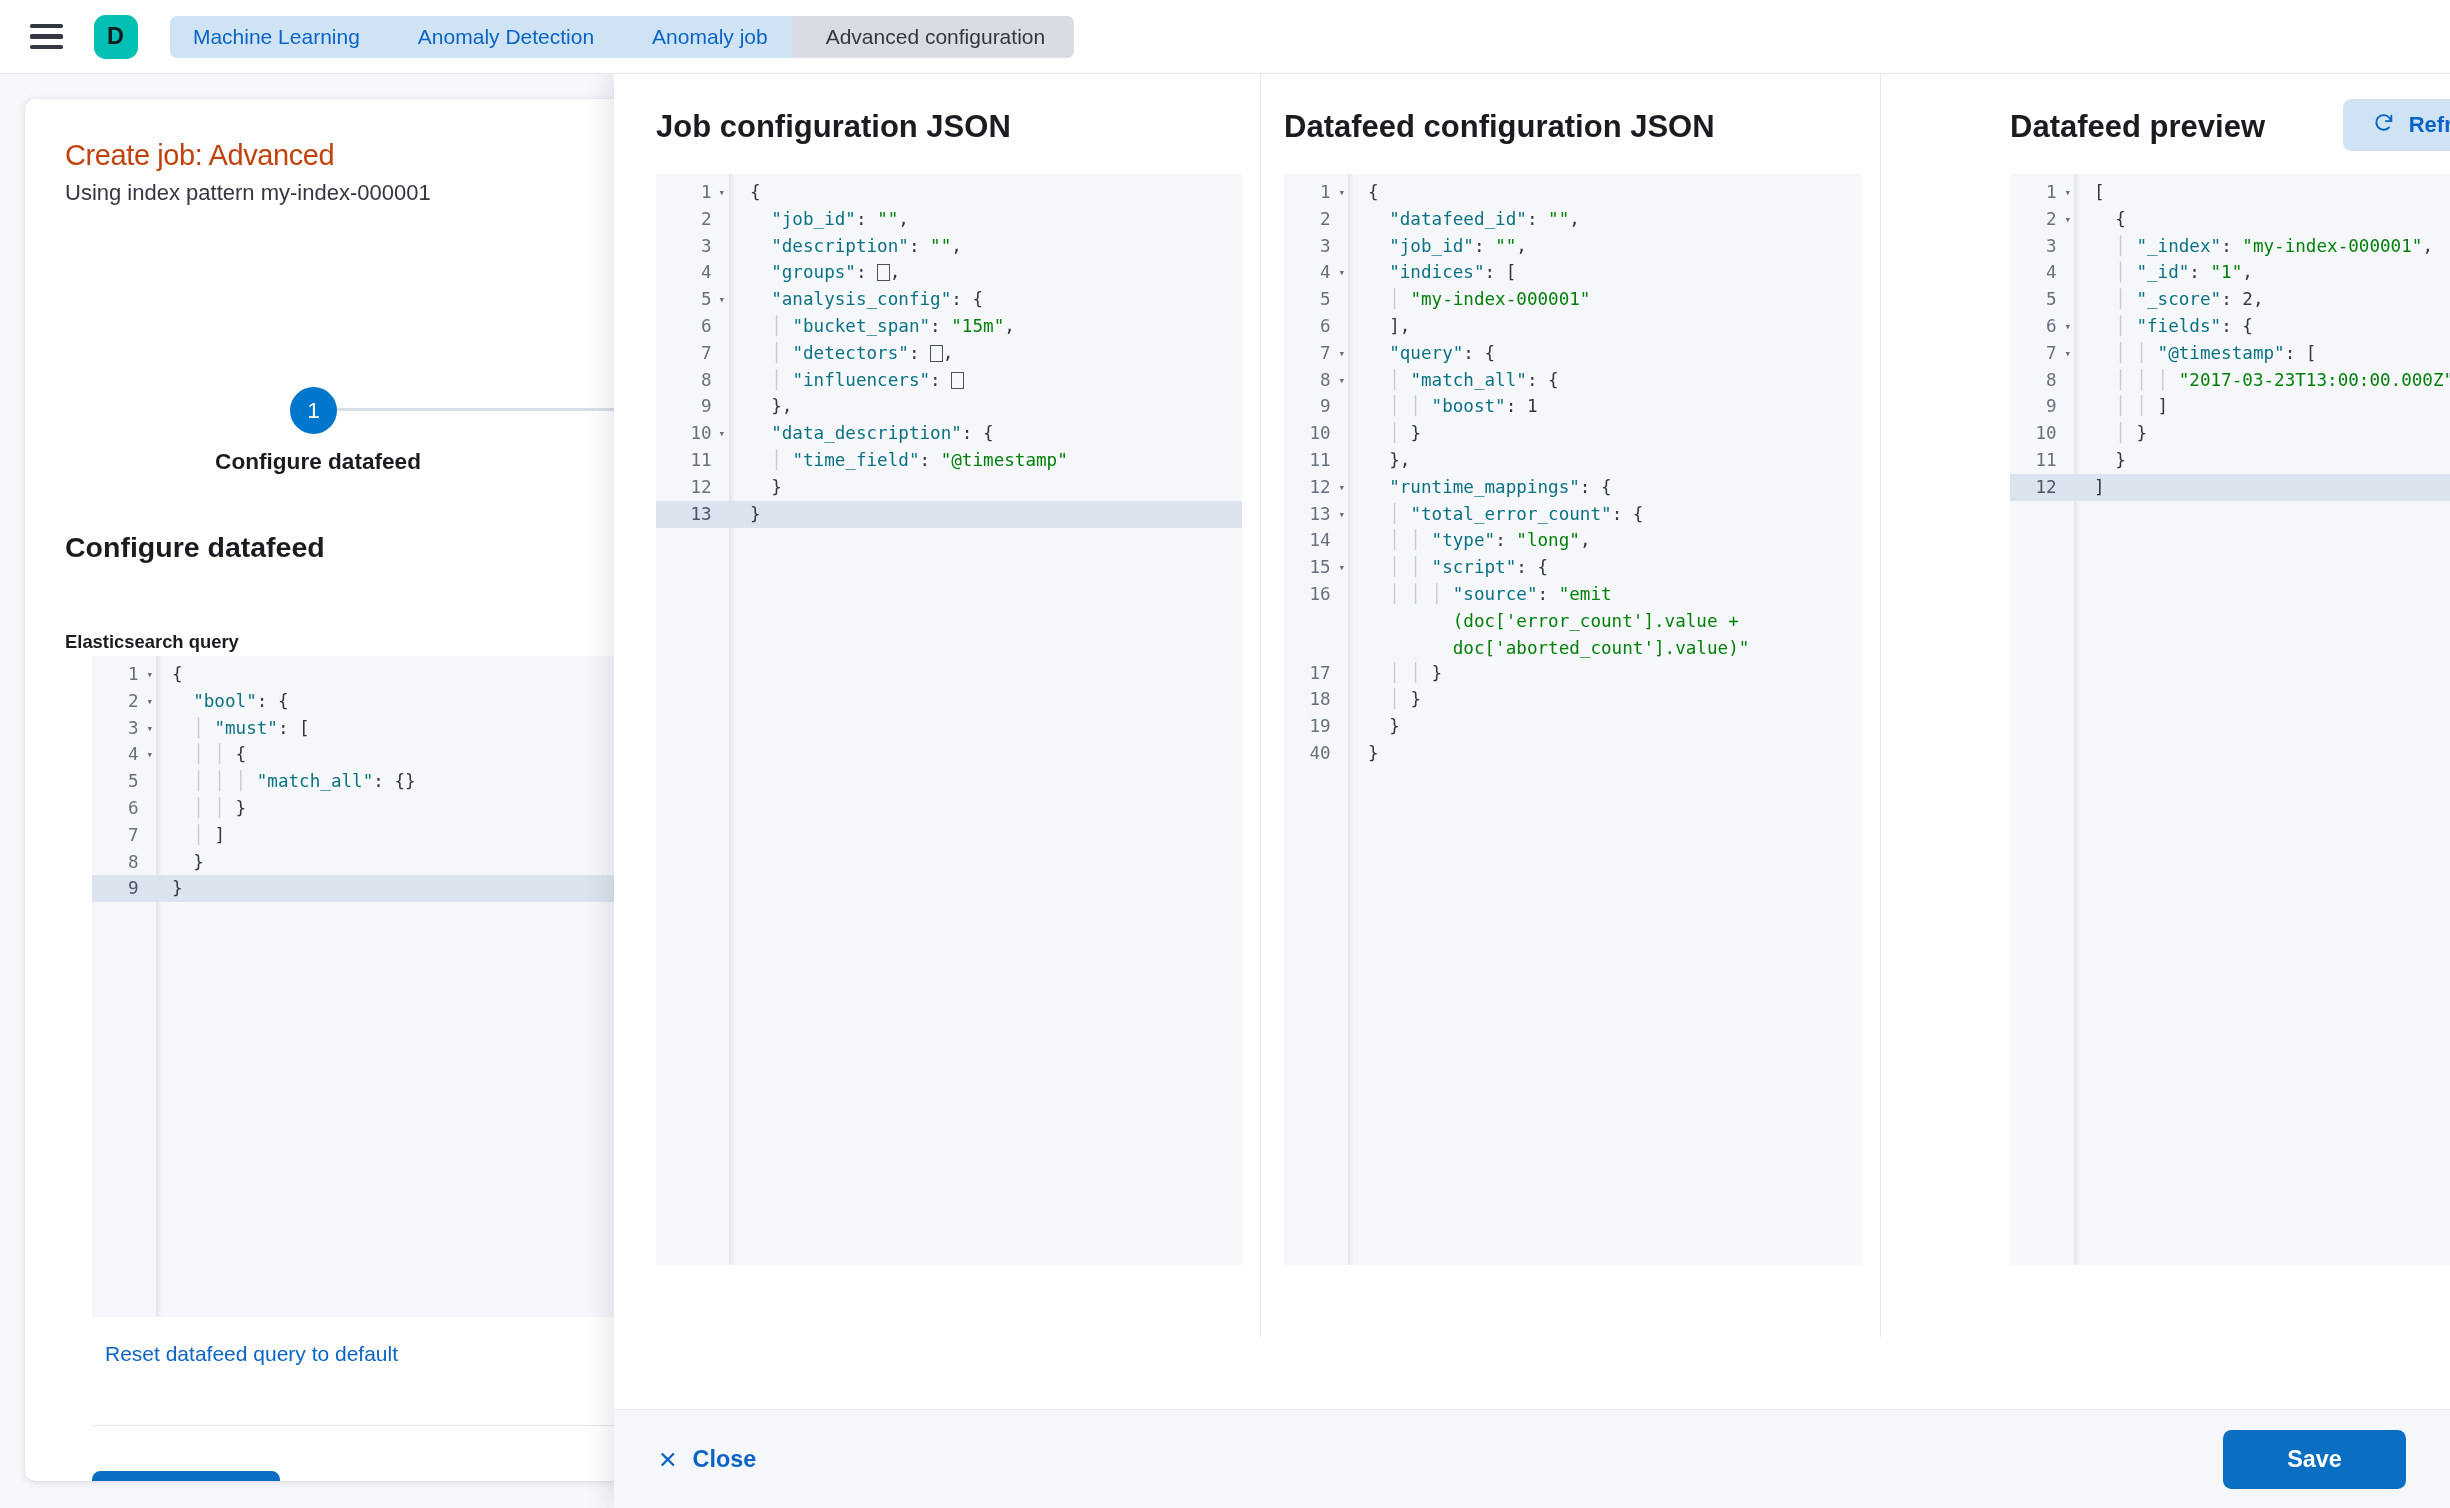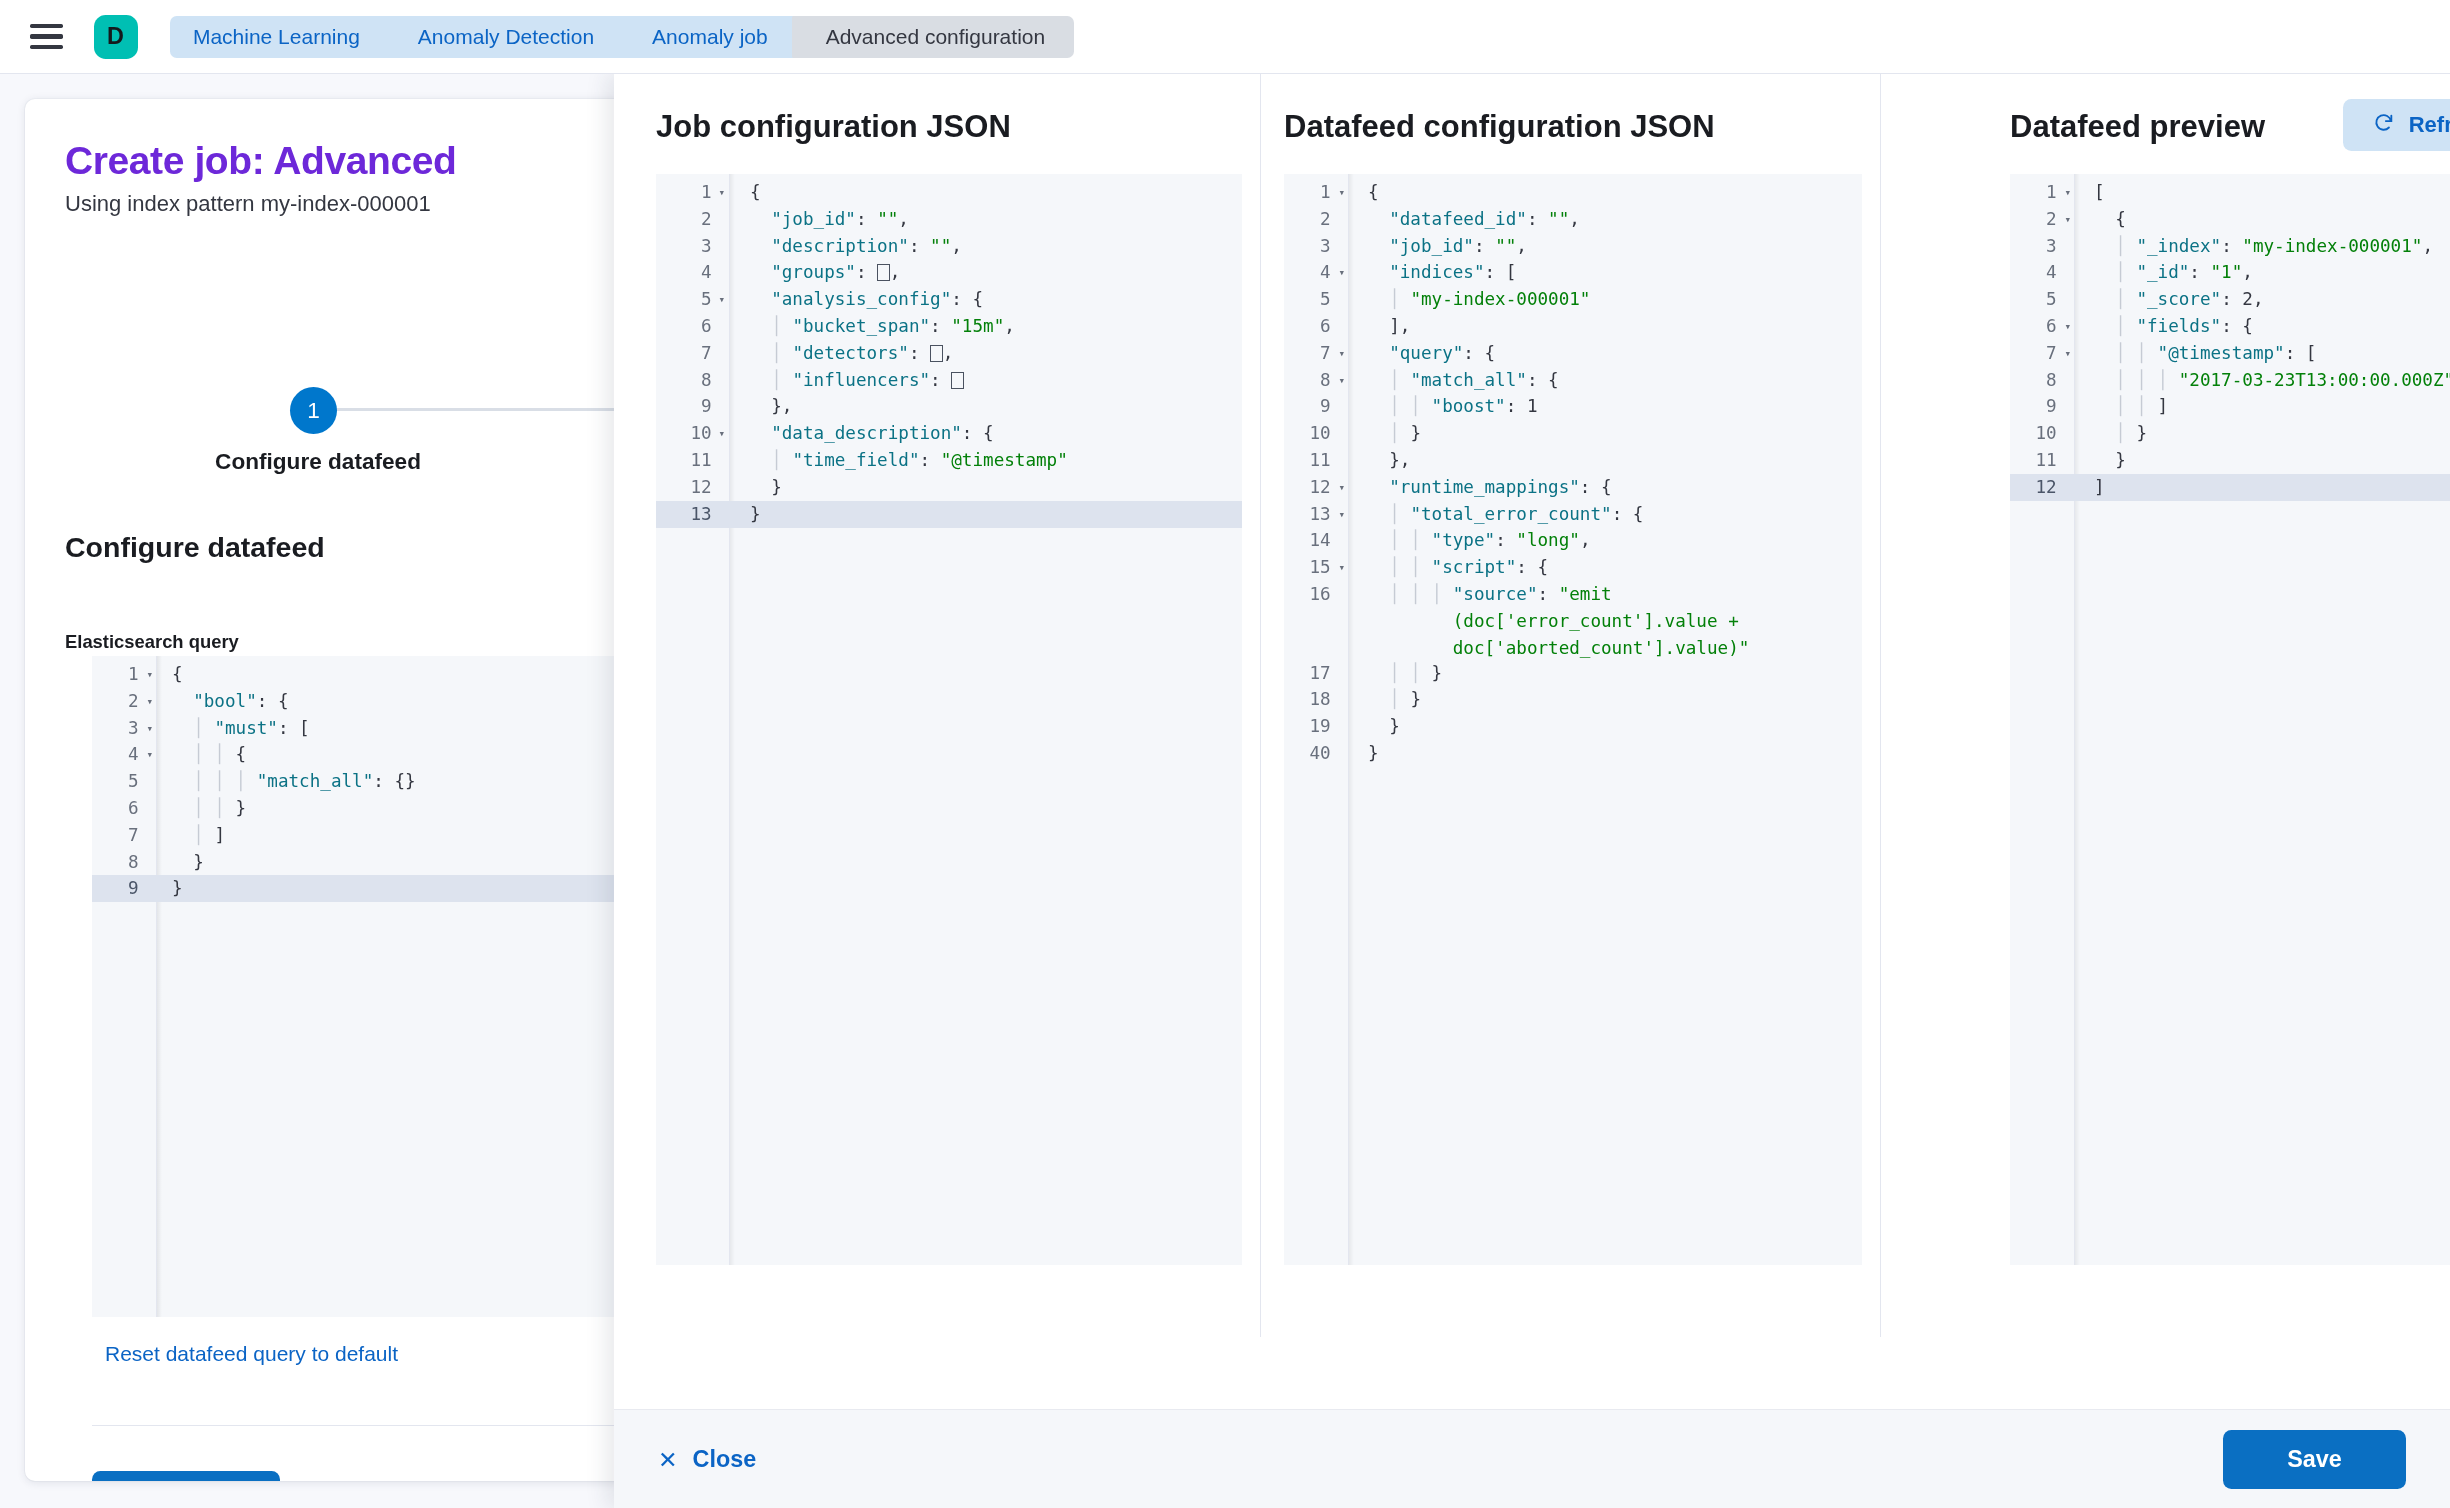--- a/index.html
+++ b/index.html
@@ -43,21 +43,21 @@
   .page-bg { position:absolute; inset:74px 0 0 0; background:#f7f8fc; }
 
   
   .wizard-card {
     position:absolute; left:25px; top:99px; width:1055px; height:1382px;
     background:#ffffff; border-radius:10px;
     box-shadow:0 1.7px 8.4px rgba(30,40,70,0.10), 0 0 0 0.8px rgba(30,40,70,0.04);
     overflow:hidden;
   }
   .wz-inner { padding:40px 0 0 40px; position:relative; height:100%; }
-  h1.page-title { font-size:39px; font-weight:700; color:#6d28d9; letter-spacing:-0.4px; line-height:1.12;}
+  h1.page-title { font-size:29px; font-weight:400; color:#c2410c; letter-spacing:-0.4px; line-height:1.12;}
   .sub-title { font-size:22px; color:#343741; margin-top:8.4px; }
 
   .stepper { position:absolute; left:0; top:266px; width:1055px; height:107px; }
   .step-line { position:absolute; left:297px; top:43px; width:758px; height:3.3px; background:#d9dee6; }
   .step-circle {
     position:absolute; left:265px; top:22px; width:47px; height:47px; border-radius:50%;
     background:#0077cc; color:#fff; font-size:22.6px; display:flex; align-items:center; justify-content:center;
   }
   .step-label { position:absolute; left:0; top:84px; width:586px; text-align:center;
                 font-size:22.6px; font-weight:700; color:#1a1c21; }

